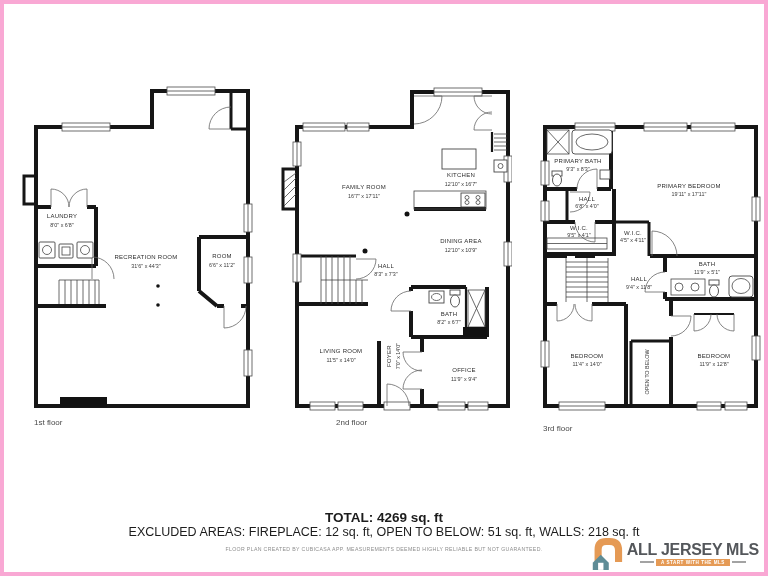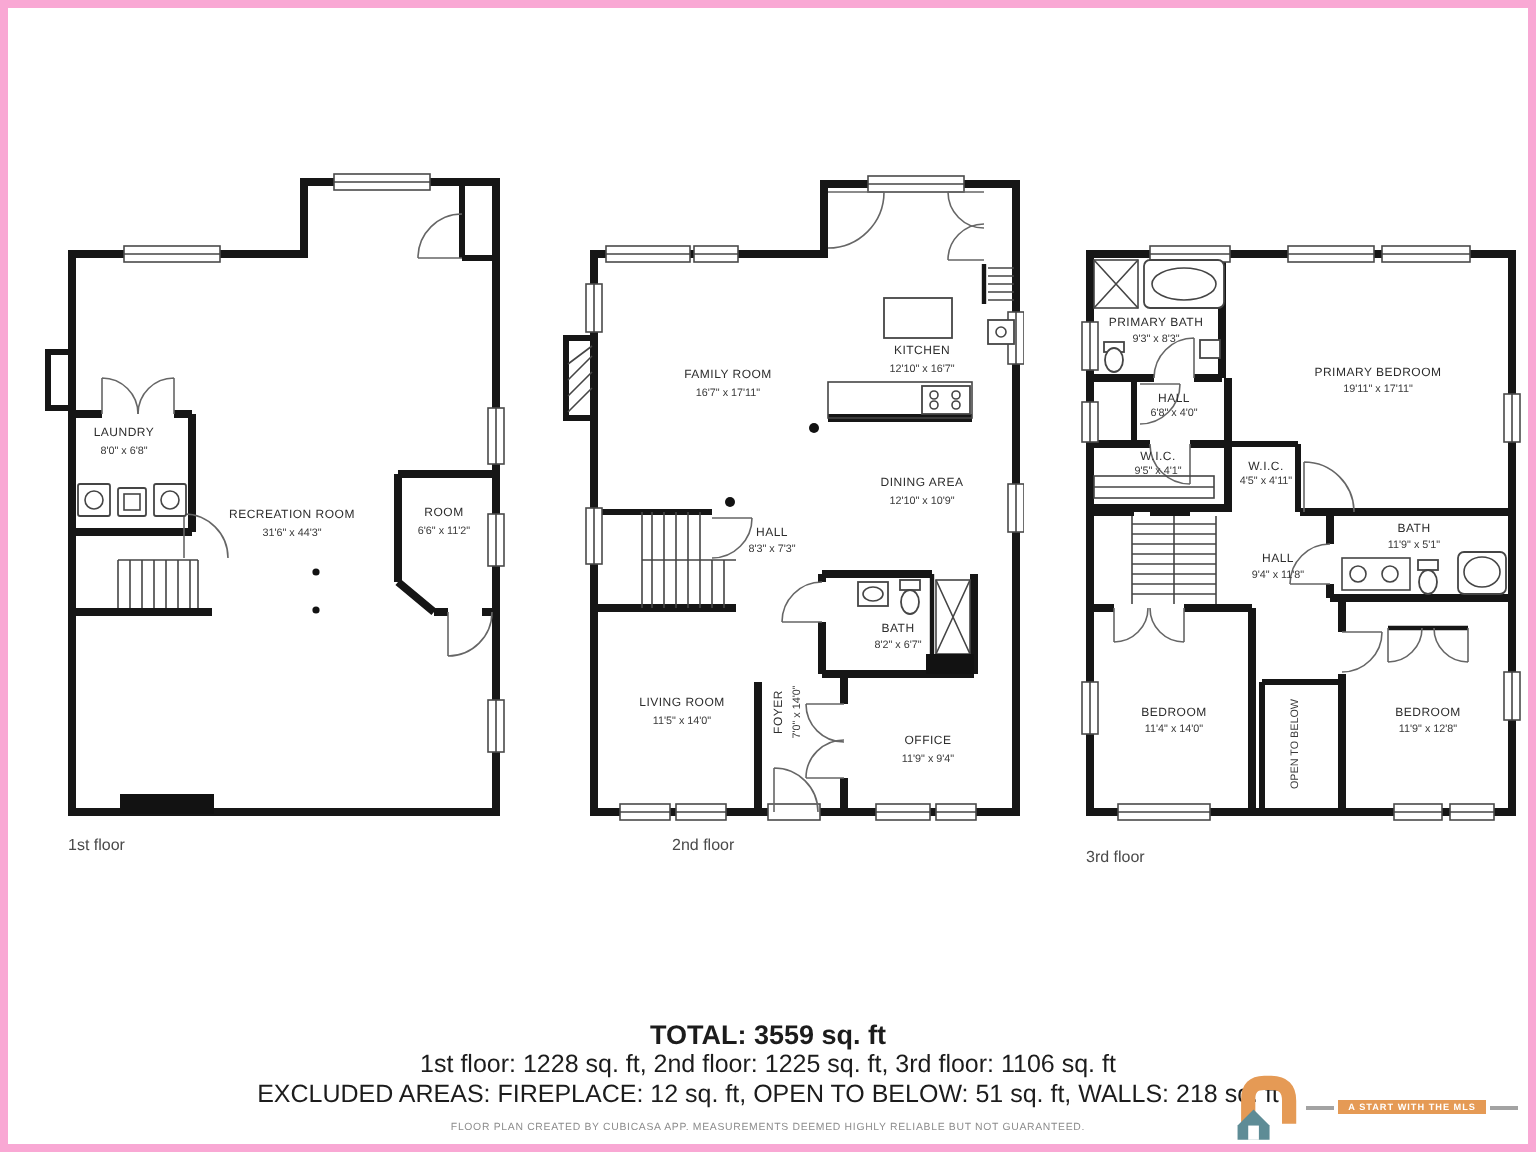--- a/index.html
+++ b/index.html
@@ -282,33 +282,33 @@
       <text class="rmname" x="50" y="254">BEDROOM</text>
       <text class="rmdims" x="50" y="262">11'4" x 14'0"</text>
       <text class="rmdims" transform="rotate(-90 112 268)" x="112" y="268">OPEN TO BELOW</text>
       <text class="rmname" x="177" y="254">BEDROOM</text>
       <text class="rmdims" x="177" y="262">11'9" x 12'8"</text>
     </g>
   </svg>
   <div class="floor-label" style="left:539px;top:420px;">3rd floor</div>
 
   <div class="summary">
-    <div class="total">TOTAL: 3559 sq. ft</div>
-    <div class="line">1st floor: 1228 sq. ft, 2nd floor: 1225 sq. ft, 3rd floor: 1106 sq. ft</div>
+    <div class="total">TOTAL: 4269 sq. ft</div>
     <div class="line">EXCLUDED AREAS: FIREPLACE: 12 sq. ft, OPEN TO BELOW: 51 sq. ft, WALLS: 218 sq. ft</div>
     <div class="disclaimer">FLOOR PLAN CREATED BY CUBICASA APP. MEASUREMENTS DEEMED HIGHLY RELIABLE BUT NOT GUARANTEED.</div>
   </div>
 
   <div class="logo">
     <svg width="32" height="36" viewBox="0 0 36 40">
       <path d="M8,32 V16 Q8,7 17,7 H21 Q31,7 31,17 V30" fill="none" stroke="#e59a55" stroke-width="8"></path>
       <path d="M2,31 L11,22 L20,31 V39 H2 Z" fill="#5e8c96"></path>
       <rect x="8" y="31" width="6" height="8" fill="#ffffff"></rect>
     </svg>
     <div class="logo-text">
+      <div class="logo-name">ALL JERSEY MLS</div>
       <div class="ribbon">
         <div class="dash"></div>
         <div class="tagline">A START WITH THE MLS</div>
         <div class="dash"></div>
       </div>
     </div>
   </div>
 
 </div>
 

